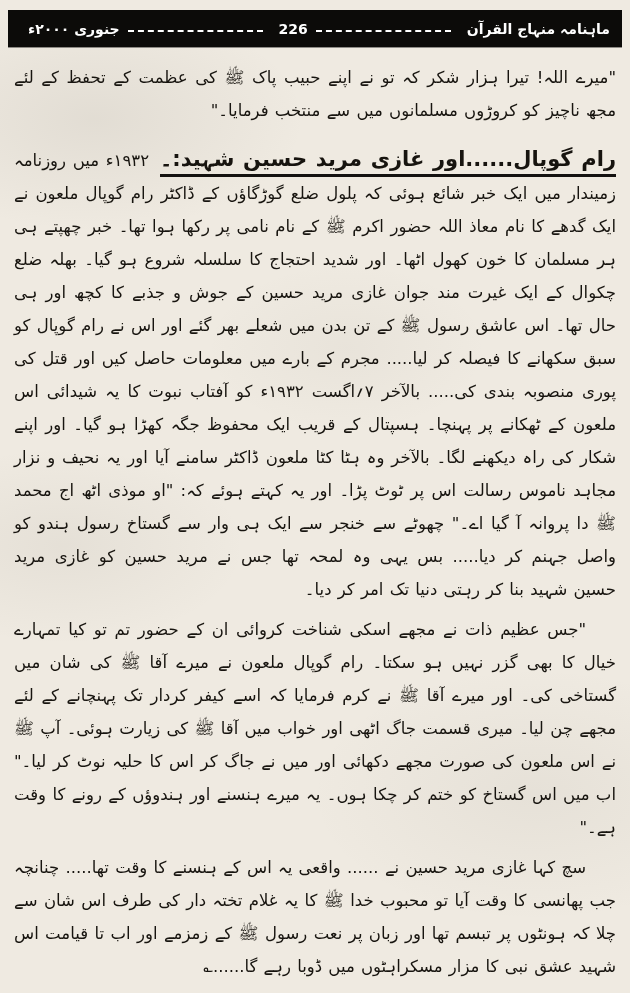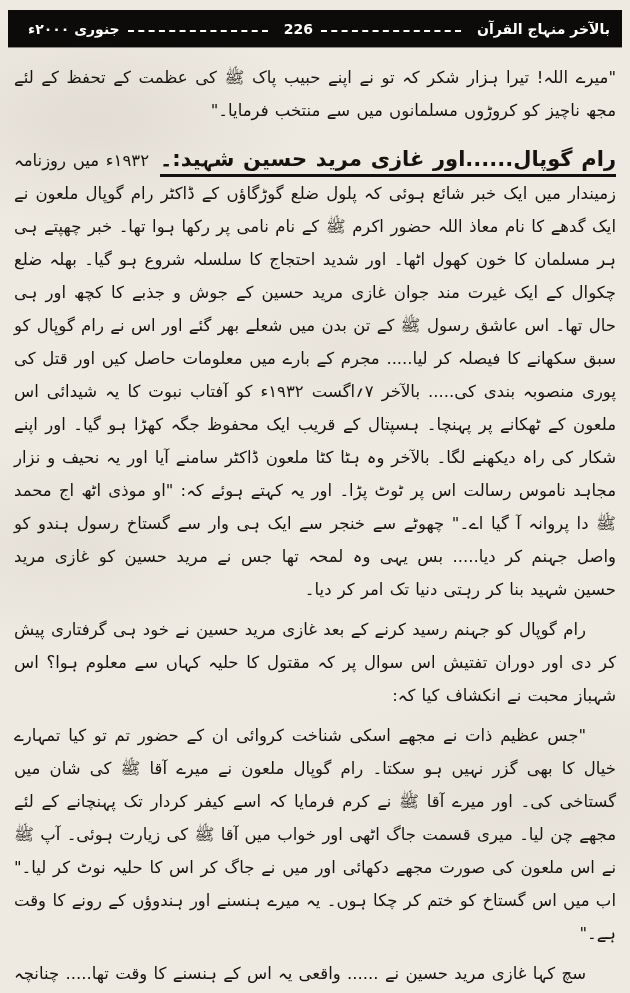--- a/index.html
+++ b/index.html
@@ -65,35 +65,34 @@
     margin-left: 11px;
     white-space: nowrap;
   }
 </style>
 </head>
 <body>
 
 <div class="page">
 
   <div class="header-bar">
-    <span class="label">بالآخر منہاج القرآن</span>
+    <span class="label">ماہنامہ منہاج القرآن</span>
     <span class="dash-fill"></span>
     <span class="label">226</span>
     <span class="dash-fill"></span>
     <span class="label">جنوری ۲۰۰۰ء</span>
   </div>
 
   <div class="content">
 
     <p class="opening-quote">"میرے اللہ! تیرا ہزار شکر کہ تو نے اپنے حبیب پاک ﷺ کی عظمت کے تحفظ کے لئے مجھ ناچیز کو کروڑوں مسلمانوں میں سے منتخب فرمایا۔"</p>
 
     <p>
       <span class="article-heading">رام گوپال......اور غازی مرید حسین شہید:۔</span><span>۱۹۳۲ء میں روزنامہ زمیندار میں ایک خبر شائع ہوئی کہ پلول ضلع گوڑگاؤں کے ڈاکٹر رام گوپال ملعون نے ایک گدھے کا نام معاذ اللہ حضور اکرم ﷺ کے نام نامی پر رکھا ہوا تھا۔ خبر چھپتے ہی ہر مسلمان کا خون کھول اٹھا۔ اور شدید احتجاج کا سلسلہ شروع ہو گیا۔ بھلہ ضلع چکوال کے ایک غیرت مند جوان غازی مرید حسین کے جوش و جذبے کا کچھ اور ہی حال تھا۔ اس عاشق رسول ﷺ کے تن بدن میں شعلے بھر گئے اور اس نے رام گوپال کو سبق سکھانے کا فیصلہ کر لیا..... مجرم کے بارے میں معلومات حاصل کیں اور قتل کی پوری منصوبہ بندی کی..... بالآخر ۷؍اگست ۱۹۳۲ء کو آفتاب نبوت کا یہ شیدائی اس ملعون کے ٹھکانے پر پہنچا۔ ہسپتال کے قریب ایک محفوظ جگہ کھڑا ہو گیا۔ اور اپنے شکار کی راہ دیکھنے لگا۔ بالآخر وہ ہٹا کٹا ملعون ڈاکٹر سامنے آیا اور یہ نحیف و نزار مجاہد ناموس رسالت اس پر ٹوٹ پڑا۔ اور یہ کہتے ہوئے کہ: "او موذی اٹھ اج محمد ﷺ دا پروانہ آ گیا اے۔" چھوٹے سے خنجر سے ایک ہی وار سے گستاخ رسول ہندو کو واصل جہنم کر دیا..... بس یہی وہ لمحہ تھا جس نے مرید حسین کو غازی مرید حسین شہید بنا کر رہتی دنیا تک امر کر دیا۔</span>
     </p>
 
-    <p class="indent-first">رام گوپال کو جہنم رسید کرنے کے بعد غازی مرید حسین نے خود ہی گرفتاری پیش کر دی اور دوران تفتیش اس سوال پر کہ مقتول کا حلیہ کہاں سے معلوم ہوا؟ اس شہباز محبت نے انکشاف کیا کہ:</p>
 
     <p class="indent-first">"جس عظیم ذات نے مجھے اسکی شناخت کروائی ان کے حضور تم تو کیا تمہارے خیال کا بھی گزر نہیں ہو سکتا۔ رام گوپال ملعون نے میرے آقا ﷺ کی شان میں گستاخی کی۔ اور میرے آقا ﷺ نے کرم فرمایا کہ اسے کیفر کردار تک پہنچانے کے لئے مجھے چن لیا۔ میری قسمت جاگ اٹھی اور خواب میں آقا ﷺ کی زیارت ہوئی۔ آپ ﷺ نے اس ملعون کی صورت مجھے دکھائی اور میں نے جاگ کر اس کا حلیہ نوٹ کر لیا۔" اب میں اس گستاخ کو ختم کر چکا ہوں۔ یہ میرے ہنسنے اور ہندوؤں کے رونے کا وقت ہے۔"</p>
 
     <p class="indent-first">سچ کہا غازی مرید حسین نے ...... واقعی یہ اس کے ہنسنے کا وقت تھا..... چنانچہ جب پھانسی کا وقت آیا تو محبوب خدا ﷺ کا یہ غلام تختہ دار کی طرف اس شان سے چلا کہ ہونٹوں پر تبسم تھا اور زبان پر نعت رسول ﷺ کے زمزمے اور اب تا قیامت اس شہید عشق نبی کا مزار مسکراہٹوں میں ڈوبا رہے گا......؎</p>
 
   </div>
 </div>
 
 </body></html>

